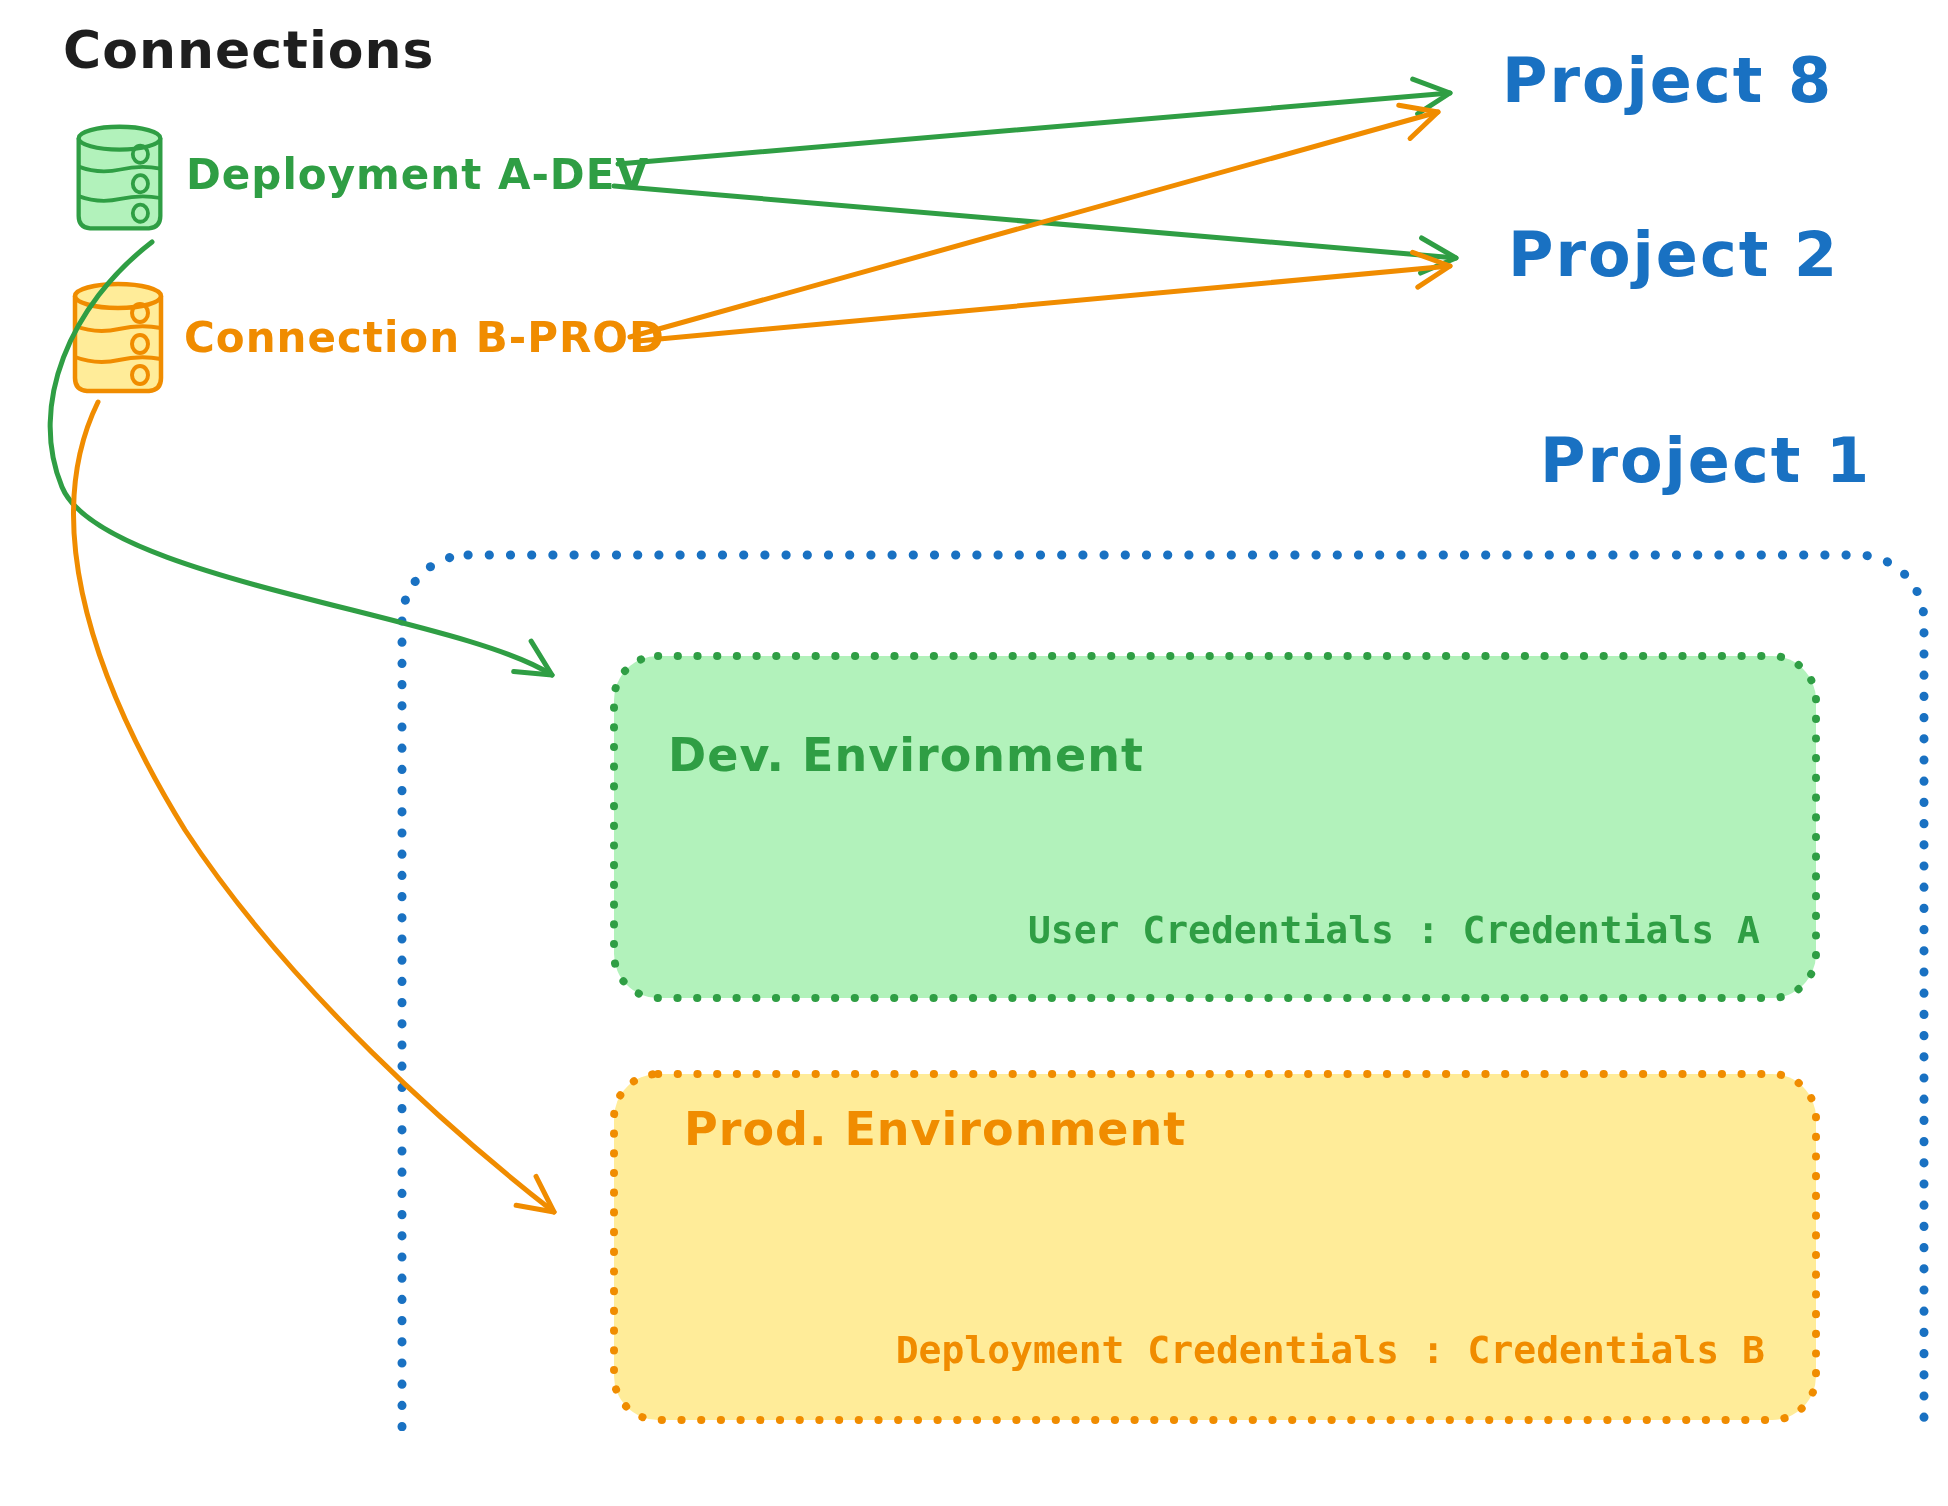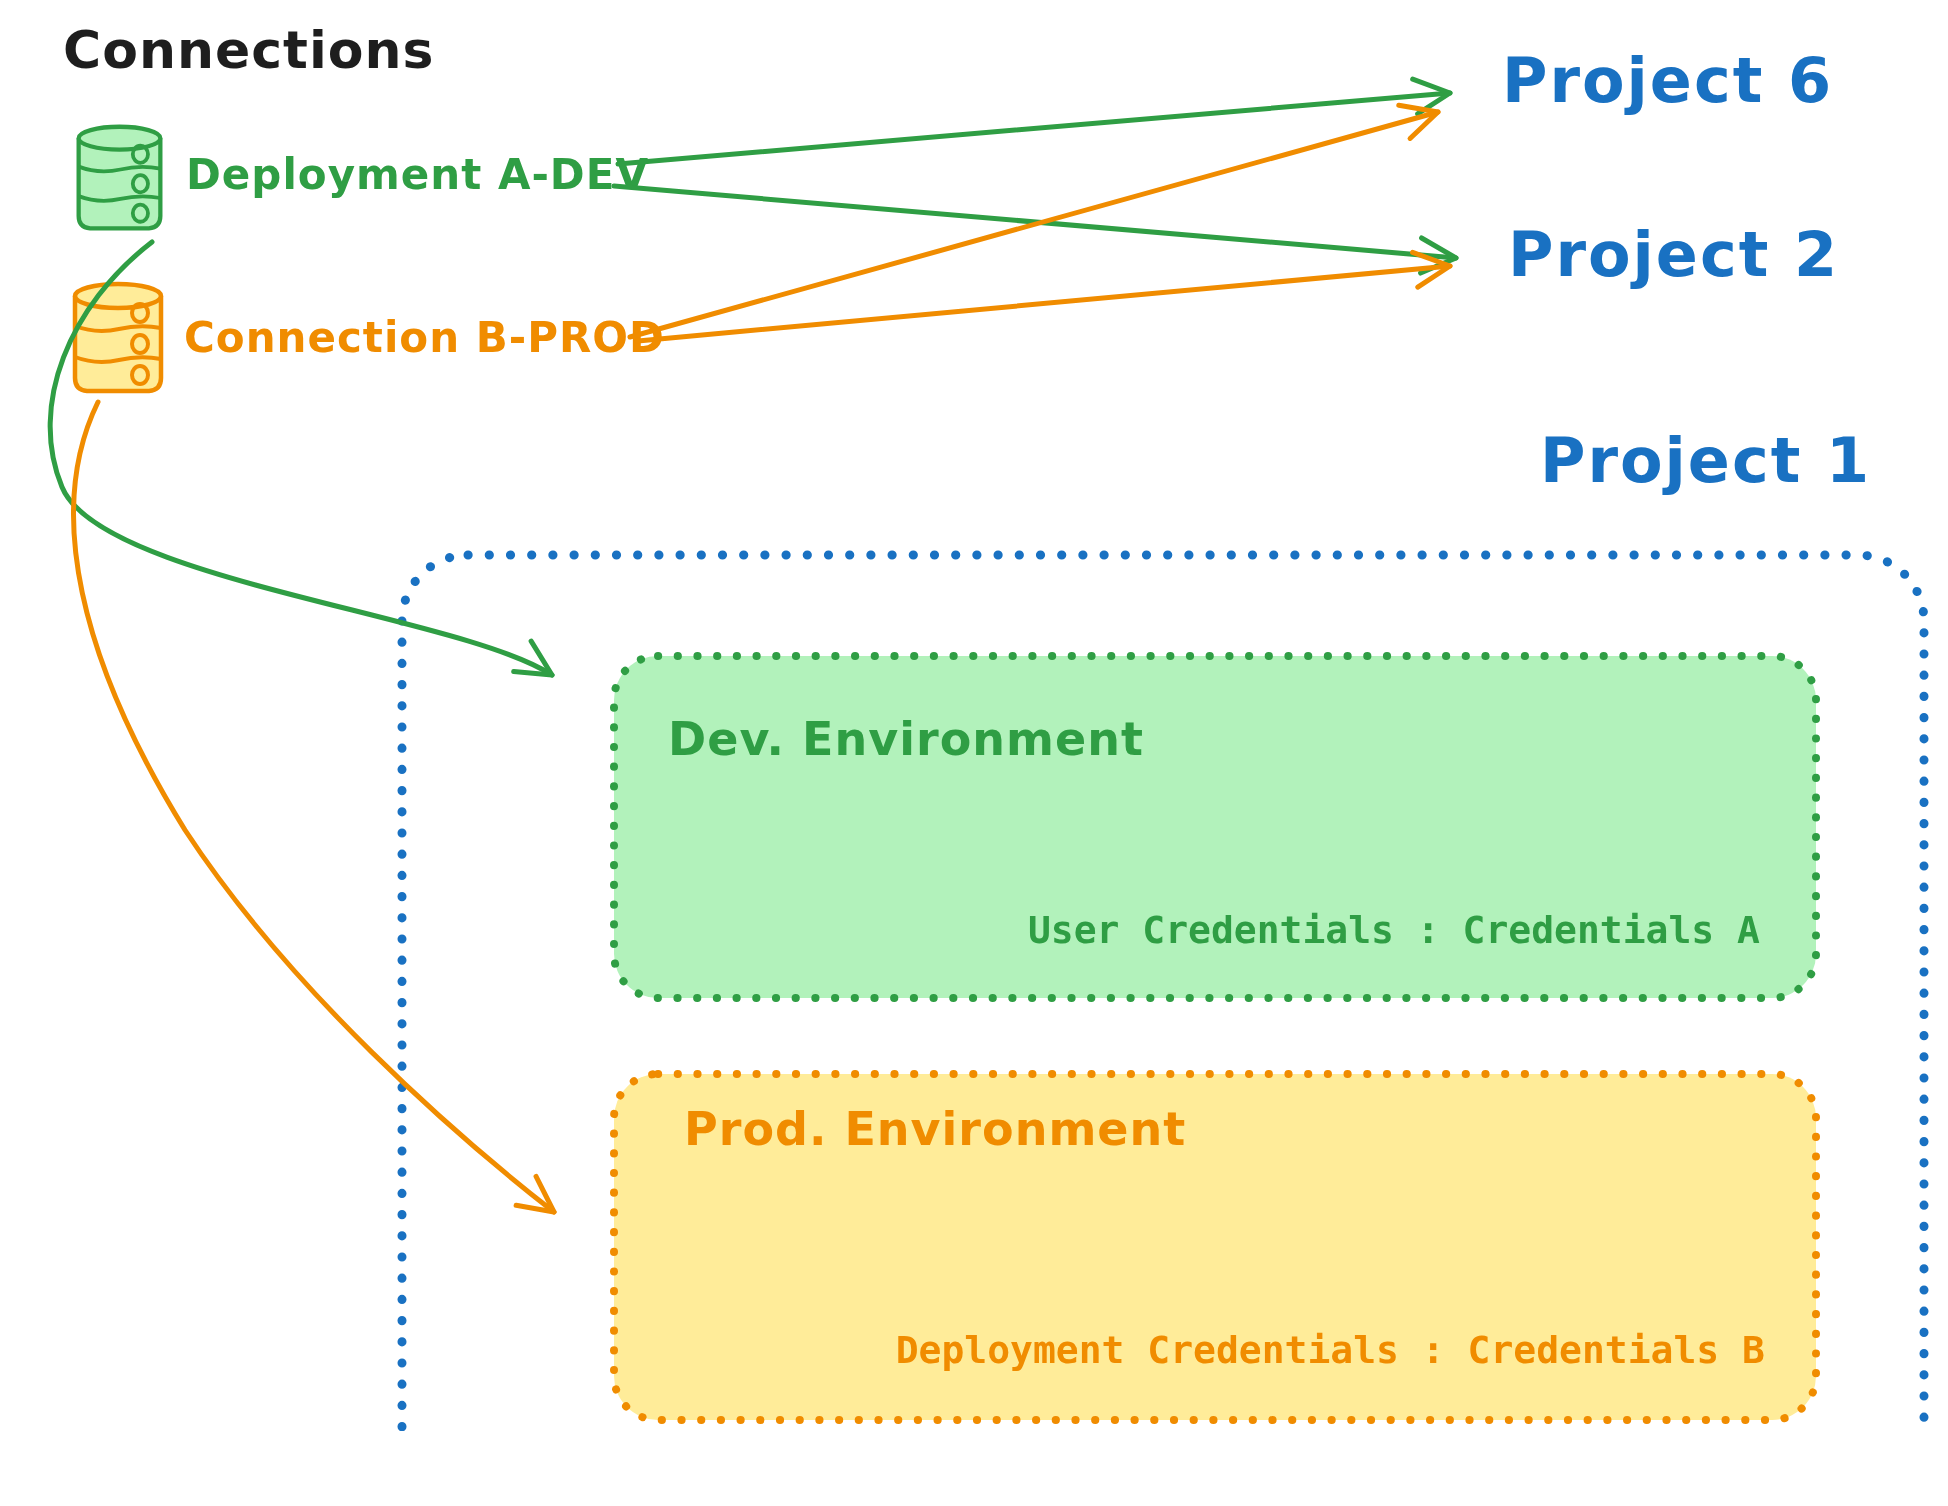--- a/index.html
+++ b/index.html
@@ -50,21 +50,21 @@
   }
   .rect-green {
     fill: var(--green-fill); stroke: var(--green); stroke-width: 8;
     stroke-dasharray: 0.2 19.5; stroke-linecap: round;
   }
   .rect-orange {
     fill: var(--orange-fill); stroke: var(--orange); stroke-width: 8;
     stroke-dasharray: 0.2 19.5; stroke-linecap: round;
   }
   .env-name { position: absolute; font-size: 46px; }
-  .env-name.dev  { left: 668px; top: 712px;  color: var(--green); }
+  .env-name.dev  { left: 668px; top: 728px;  color: var(--green); }
   .env-name.prod { left: 676px; top: 1102px; color: var(--orange); margin-left: 8px; }
   .creds {
     position: absolute; font-family: "DejaVu Sans Mono", monospace;
     font-size: 38px; font-weight: bold; white-space: nowrap; text-align: right;
   }
   .creds.dev  { right: 188px; top: 908px;  color: var(--green); text-align: right; }
   .creds.prod { right: 183px; top: 1328px; color: var(--orange); }
   .arrows {
     position: absolute; left: 0; top: 0; width: 1948px; height: 1506px;
     pointer-events: none; z-index: 5;
@@ -98,21 +98,21 @@
     <path class="db-body" d="M7 16 L7 98 Q7 110 19 111 L81 111 Q93 110 93 98 L93 16"></path>
     <ellipse class="db-top" cx="50" cy="16" rx="43" ry="12"></ellipse>
     <path class="db-sep" d="M7 46 Q28 54 51 49 Q72 44 93 48"></path>
     <path class="db-sep" d="M7 77 Q28 85 51 80 Q72 75 93 79"></path>
     <ellipse class="db-dot" cx="72" cy="33" rx="8" ry="9"></ellipse>
     <ellipse class="db-dot" cx="72" cy="64" rx="8" ry="9"></ellipse>
     <ellipse class="db-dot" cx="72" cy="95" rx="8" ry="9"></ellipse>
   </svg>
   <div class="conn-label b-prod hand">Connection B-PROD</div>
 
-  <div class="project p3 hand">Project 6</div>
+  <div class="project p3 hand">Project 8</div>
   <div class="project p2 hand">Project 2</div>
   <div class="project p1 hand">Project 1</div>
 
   <svg class="boxsvg project1">
     <rect class="rect-blue" x="6" y="6" width="1522" height="940" rx="66" ry="66"></rect>
   </svg>
 
   <svg class="boxsvg dev">
     <rect class="rect-green" x="6" y="6" width="1202" height="342" rx="44" ry="44"></rect>
   </svg>

